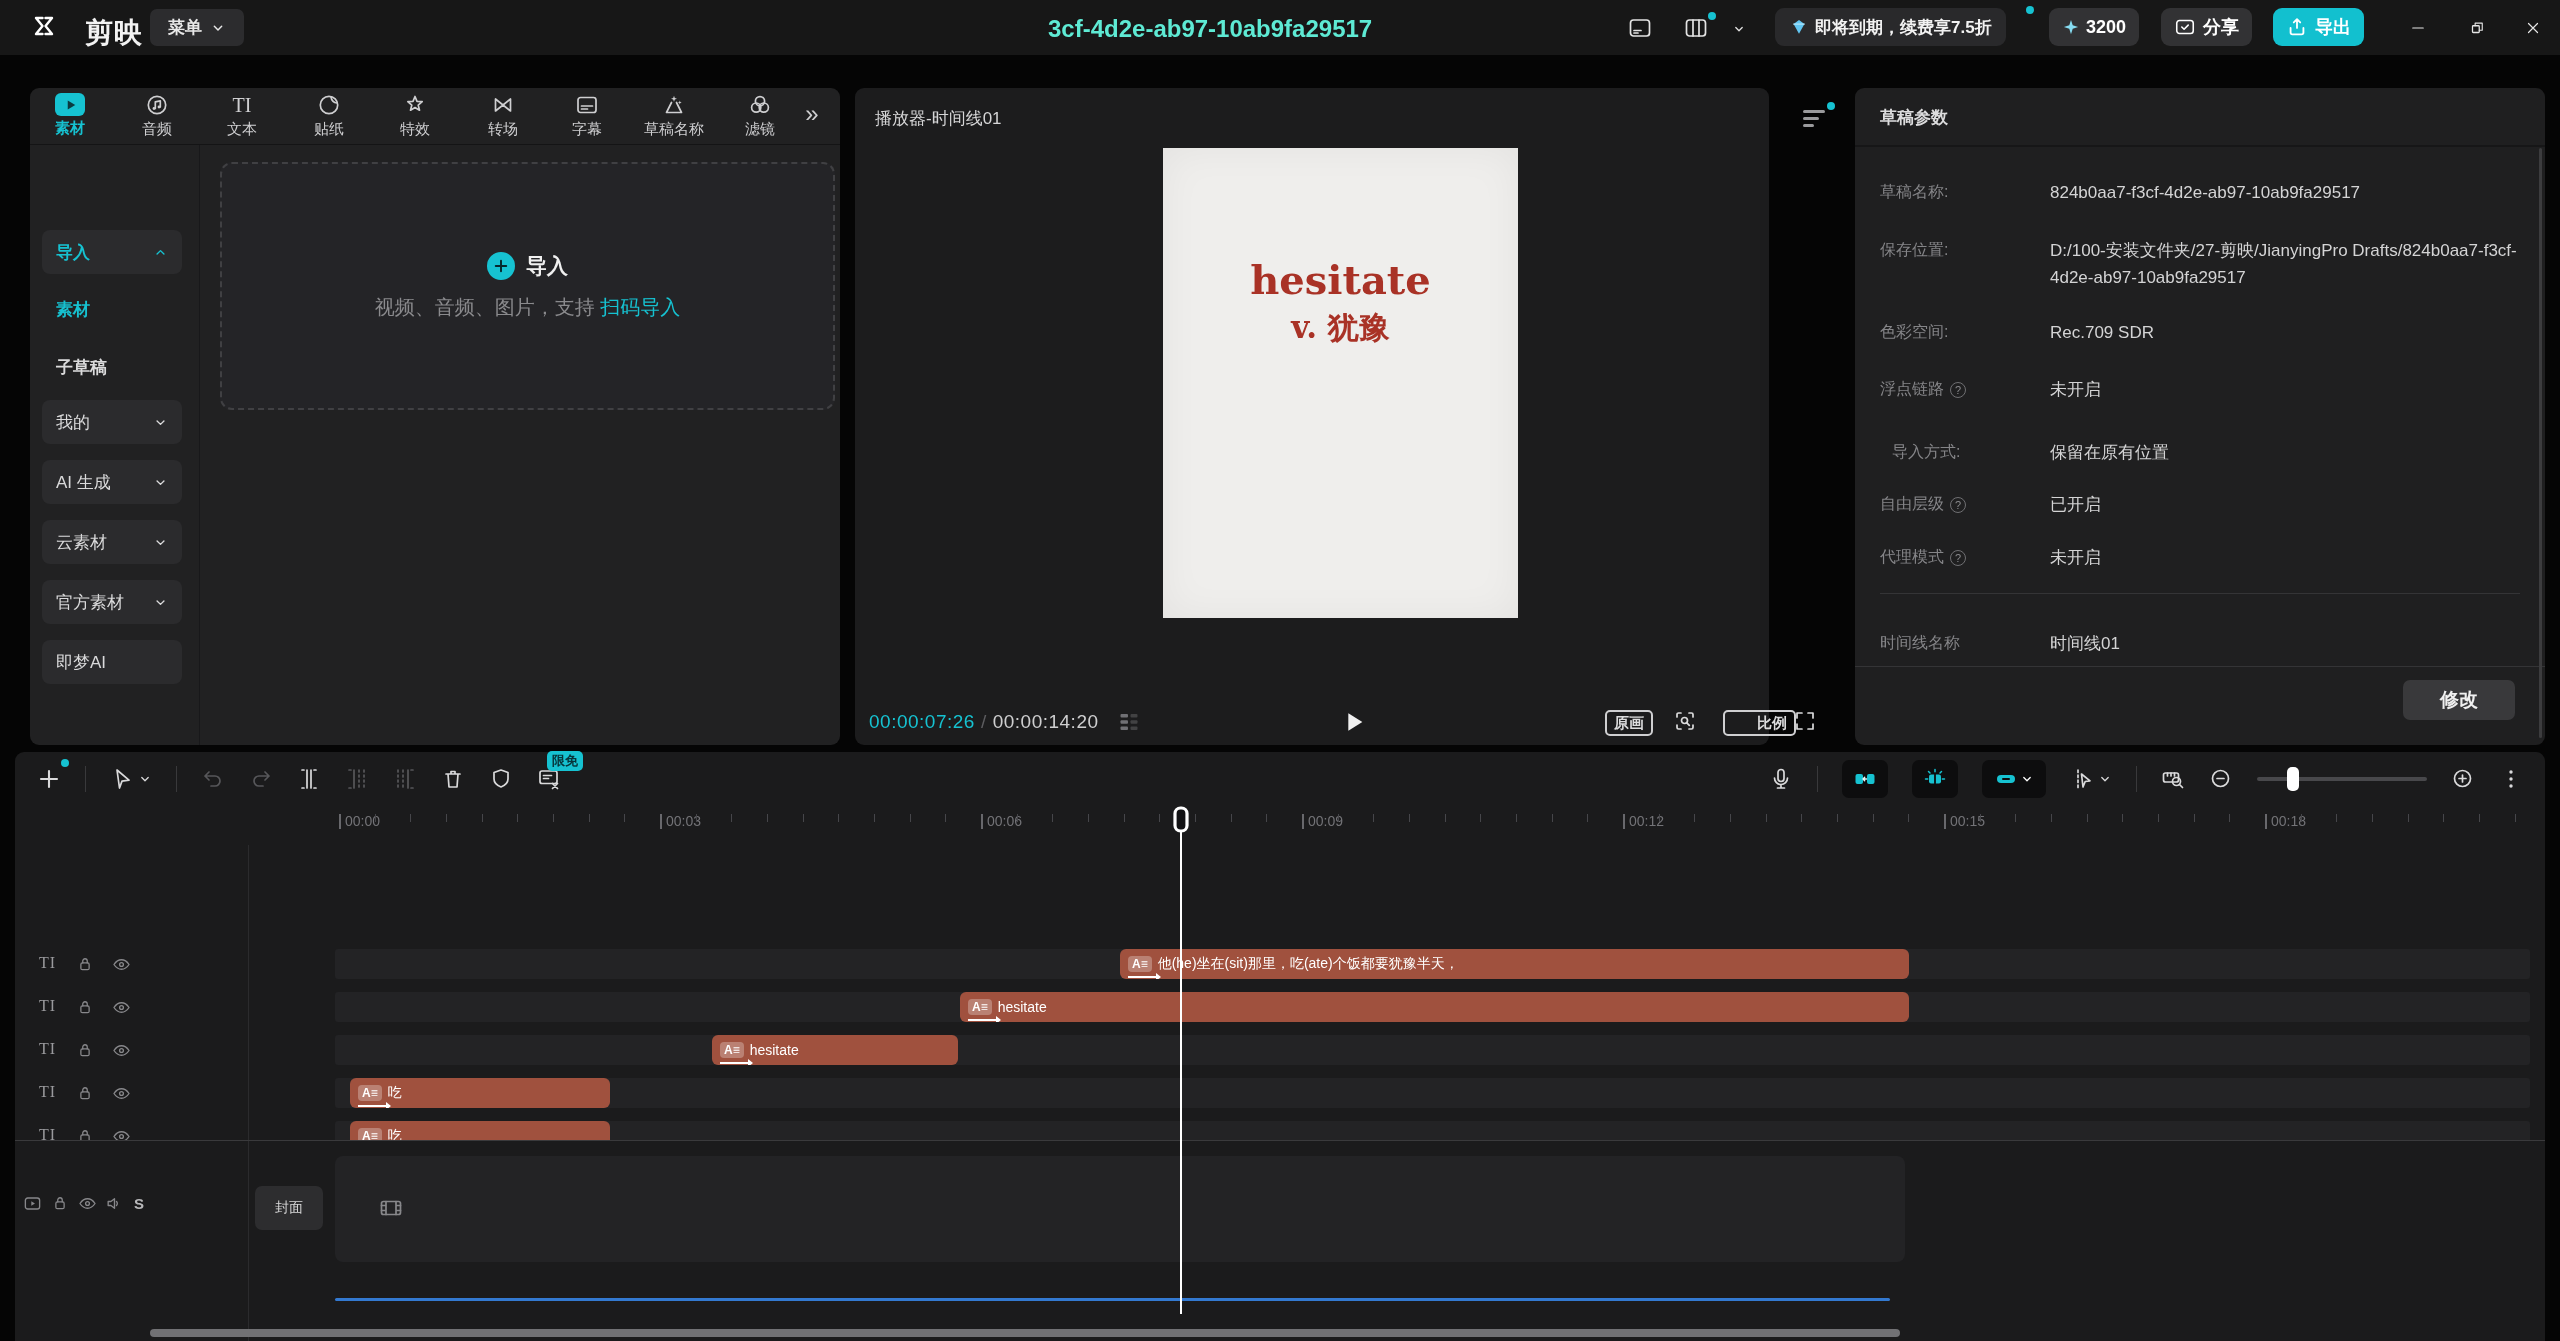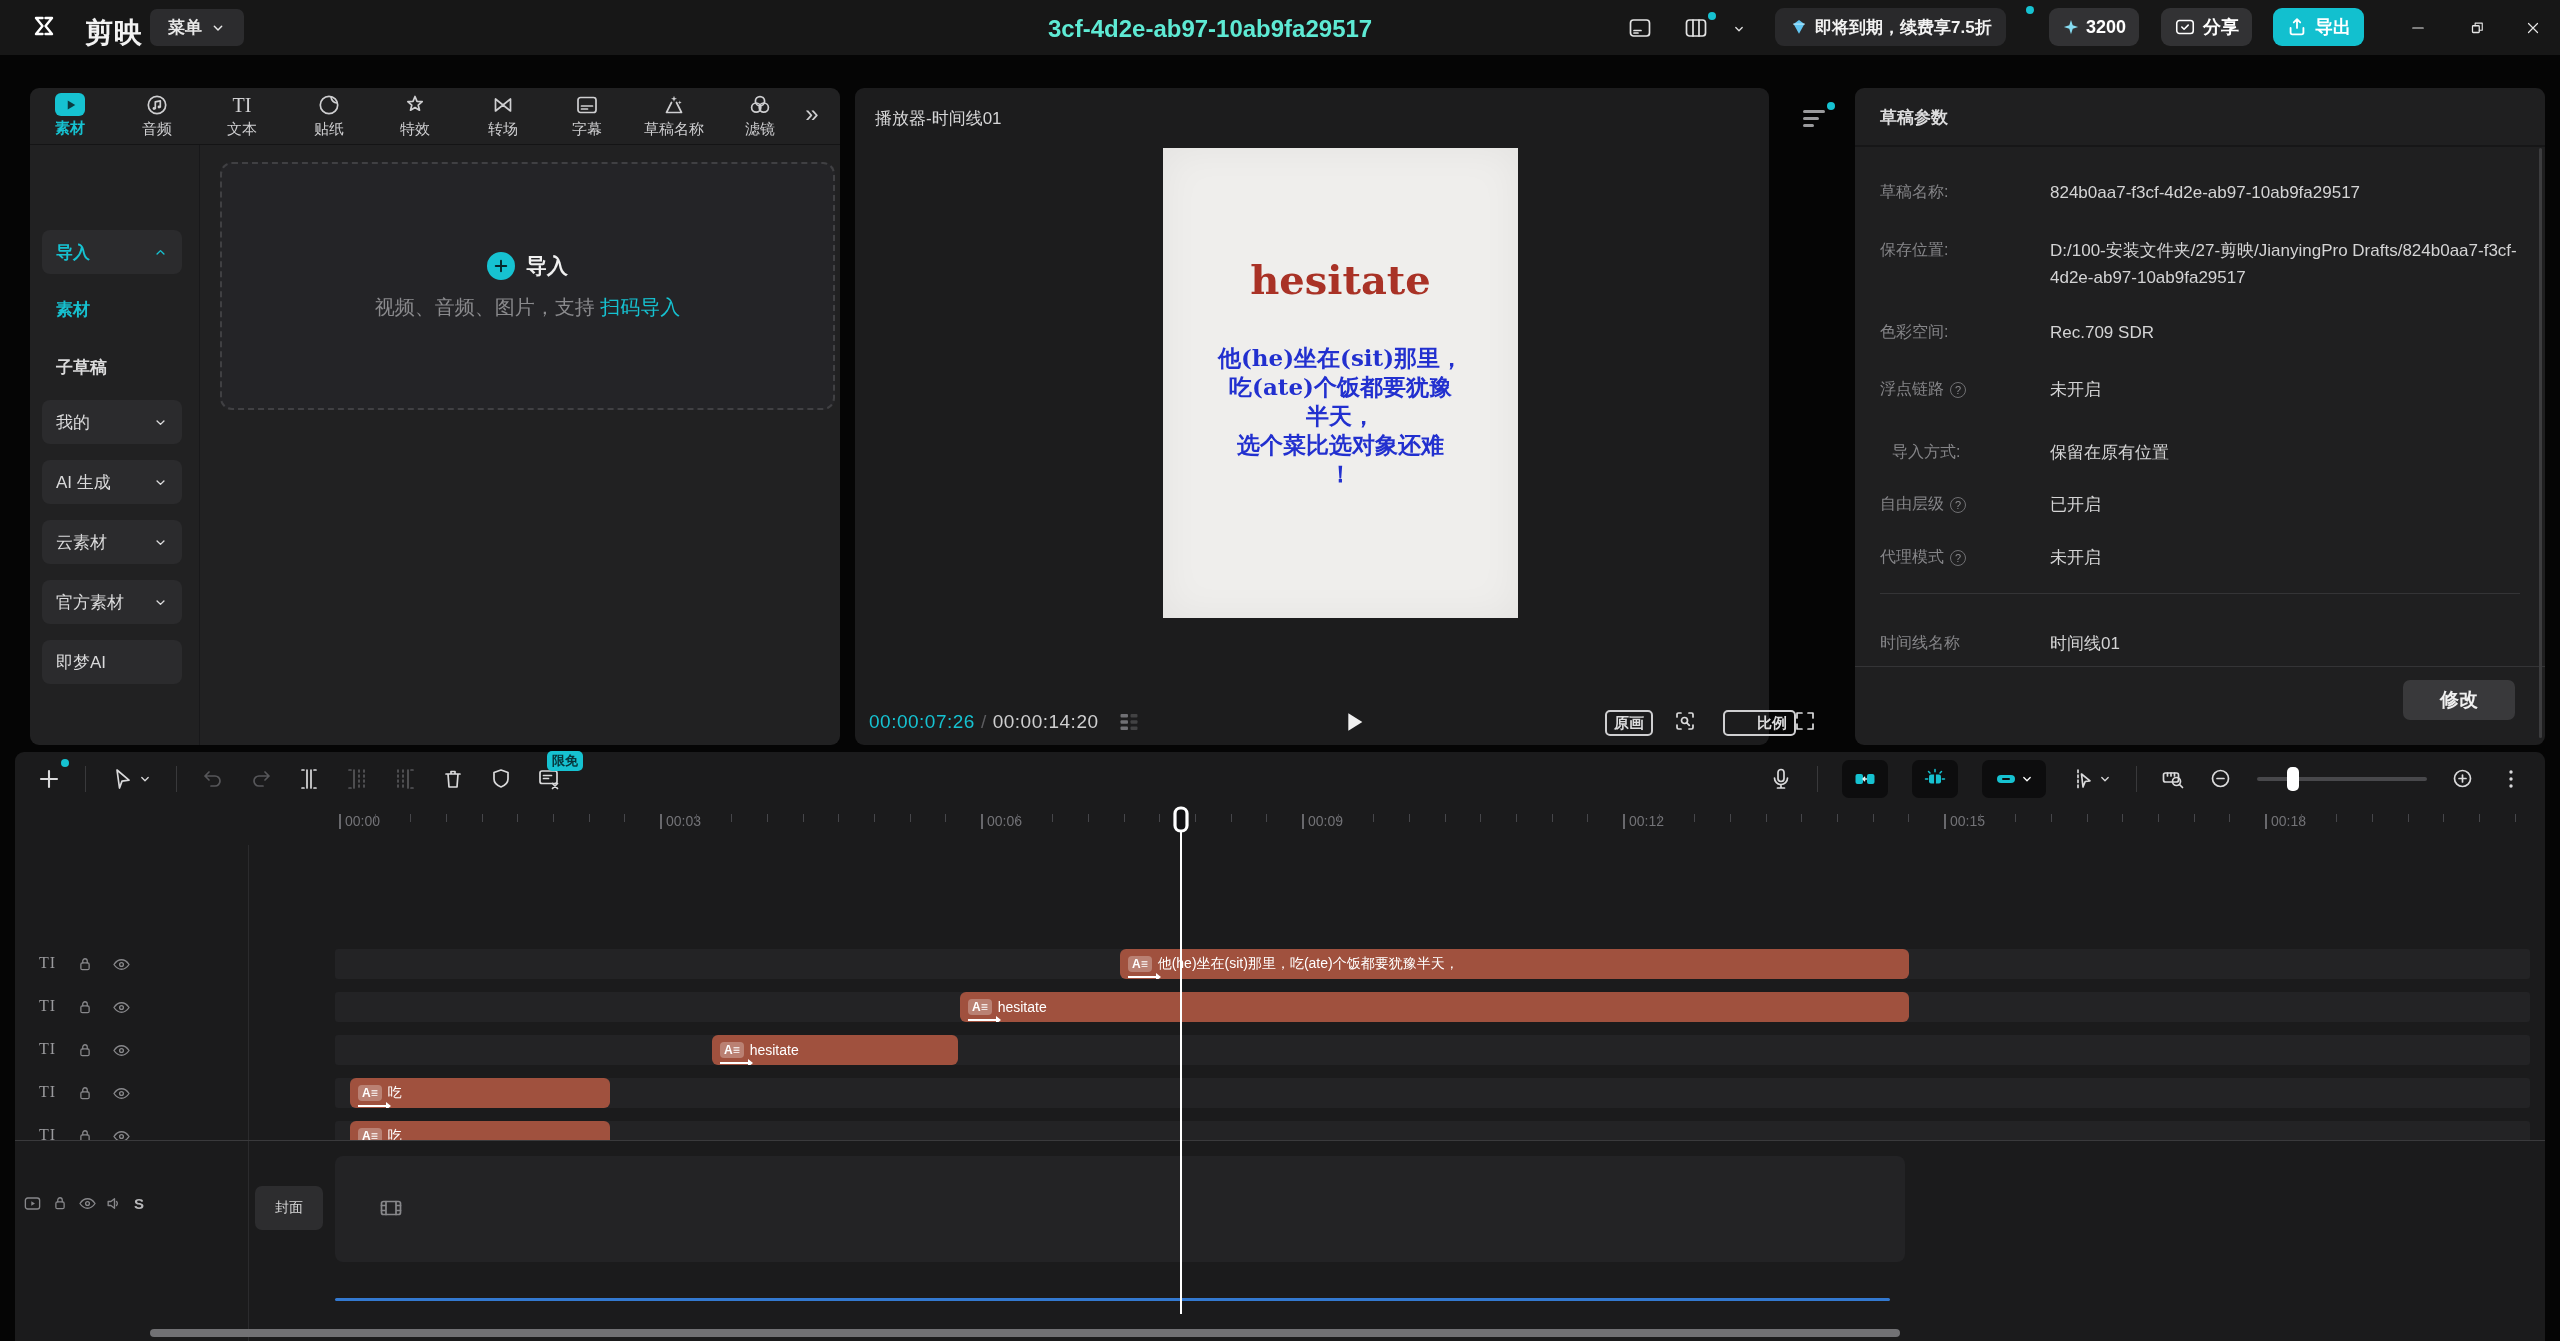--- a/index.html
+++ b/index.html
@@ -374,27 +374,21 @@
     <span id="player-title">播放器-时间线01</span>
     <div id="player-menu">
       <i style="width:22px"></i>
         <i style="width:16px"></i>
         <i style="width:11px"></i>
     </div>
     <span class="teal-dot" style="left:972px; top:14px"></span>
 
     <div id="preview-card">
       <div id="card-word">hesitate</div>
-      <div id="card-sentence">
-          <div>他(he)坐在(sit)那里，</div>
-          <div>吃(ate)个饭都要犹豫</div>
-          <div>半天，</div>
-          <div>选个菜比选对象还难</div>
-          <div>！</div>
-        </div>
+      <div id="card-pos">v. 犹豫</div>
     </div>
 
     <div id="player-controls">
       <div id="time-group">
         <span id="time-cur">00:00:07:26</span><span id="time-sep">/</span><span id="time-dur">00:00:14:20</span>
       </div>
       <span id="grid-ic" class="ic">
           <svg width="24" height="24" viewBox="0 0 24 24" fill="none" stroke="currentColor" stroke-width="1.7" stroke-linecap="round" stroke-linejoin="round">
             <g fill="currentColor" stroke="none">
               <rect x="3.5" y="4" width="7.5" height="3.6" rx="1"></rect>

